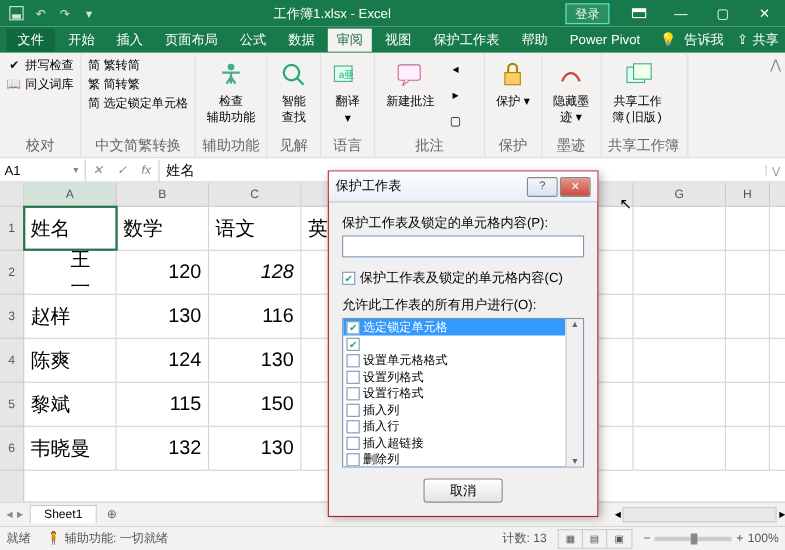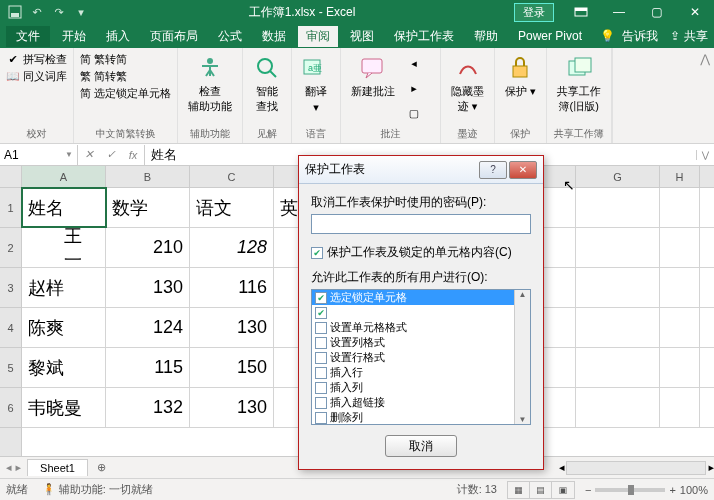--- a/index.html
+++ b/index.html
@@ -16,21 +16,21 @@
 .menubar { height: 24px; background: #187a4b; display: flex; align-items: center; padding: 0 6px; gap: 4px; color: #fff; font-size: 12px; }
 .menubar .file { background: #106a3f; padding: 2px 10px; }
 .menubar .tab { padding: 2px 8px; }
 .menubar .active { background: #f3f2f1; color: #217346; }
 .menubar .spacer { flex: 1; }
 .bulb { color: #ffd54f; margin-right: 4px; }
 .share { display: flex; align-items: center; gap: 4px; }
 
 .ribbon { height: 96px; background: #f3f2f1; border-bottom: 1px solid #d4d4d4; display: flex; }
 .group { border-right: 1px solid #e1e1e1; padding: 4px 6px 2px; display: flex; flex-direction: column; justify-content: space-between; }
-.group-label { text-align: center; font-size: 10px; color: #666; padding-top: 2px; }
+.group-label { text-align: center; font-size: 13px; color: #666; padding-top: 2px; }
 .group-body { display: flex; gap: 8px; flex: 1; }
 .col { display: flex; flex-direction: column; gap: 2px; font-size: 11px; }
 .row { display: flex; align-items: center; gap: 3px; white-space: nowrap; }
 .bigbtn { display: flex; flex-direction: column; align-items: center; gap: 2px; font-size: 11px; padding: 2px 4px; }
 .bigicon { width: 28px; height: 28px; display: flex; align-items: center; justify-content: center; }
 .smicon { width: 14px; height: 14px; display: inline-flex; align-items: center; justify-content: center; }
 
 .formula-bar { height: 22px; border-bottom: 1px solid #ccc; display: flex; align-items: center; background: #fff; }
 .namebox { width: 78px; height: 20px; border-right: 1px solid #ccc; padding: 0 4px; display: flex; align-items: center; justify-content: space-between; font-size: 12px; }
 .fb-btns { display: flex; border-right: 1px solid #ccc; }
@@ -231,54 +231,54 @@
         <span class="smicon">▸</span>
         <span class="smicon">▢</span>
       </div>
     </div>
     <div class="group-label">批注</div>
   </div>
   <div class="group">
     <div class="group-body">
         <div class="bigbtn">
       <div class="bigicon">
-            <svg width="24" height="24">
-              <path d="M4 18c4-10 12-10 16 0" fill="none" stroke="#c44" stroke-width="2"></path>
-            </svg>
-          </div>
-      <span style="white-space:pre-line;text-align:center;">隐藏墨
-迹 ▾</span>
-    </div>
-      </div>
-    <div class="group-label">墨迹</div>
-  </div>
-  <div class="group">
-    <div class="group-body">
-        <div class="bigbtn">
-      <div class="bigicon">
             <svg width="22" height="24">
               <rect x="4" y="10" width="14" height="11" fill="#fc6" stroke="#a80"></rect>
               <path d="M7 10V6a4 4 0 018 0v4" fill="none" stroke="#a80" stroke-width="2"></path>
             </svg>
           </div>
       <span><span>保护</span> ▾</span>
     </div>
       </div>
     <div class="group-label">保护</div>
   </div>
   <div class="group">
     <div class="group-body">
         <div class="bigbtn">
       <div class="bigicon">
+            <svg width="24" height="24">
+              <path d="M4 18c4-10 12-10 16 0" fill="none" stroke="#c44" stroke-width="2"></path>
+            </svg>
+          </div>
+      <span style="white-space:pre-line;text-align:center;">隐藏墨
+迹 ▾</span>
+    </div>
+      </div>
+    <div class="group-label">墨迹</div>
+  </div>
+  <div class="group">
+    <div class="group-body">
+        <div class="bigbtn">
+      <div class="bigicon">
             <svg width="26" height="22">
               <rect x="3" y="4" width="16" height="14" fill="#dfe" stroke="#4a8"></rect>
               <rect x="9" y="1" width="16" height="14" fill="#efe" stroke="#4a8"></rect>
             </svg>
           </div>
-      <span style="white-space:pre-line;text-align:center;">共享工作
+      <span style="white-space:pre-line;text-align:center;font-family:Liberation Mono, monospace;">共享工作
 簿(旧版)</span>
     </div>
       </div>
     <div class="group-label">共享工作簿</div>
   </div>
   <div style="flex:1;border-left:1px solid #e1e1e1;display:flex;align-items:flex-start;justify-content:flex-end;padding:4px;">
       <span style="color:#888;">⋀</span>
     </div>
 </div>
 
@@ -321,21 +321,21 @@
           <div class="cell txt active-cell" style="width: 84px;">姓名</div>
           <div class="cell txt" style="width: 84px;">数学</div>
           <div class="cell txt" style="width: 84px;">语文</div>
           <div class="cell txt" style="width: 40px;">英</div>
           <div class="cell txt" style="width: 262px;"></div>
           <div class="cell txt" style="width: 84px;"></div>
           <div class="cell txt" style="width: 40px;"></div>
         </div>
         <div class="grow">
           <div class="cell txt" style="width: 84px; padding-left: 42px;">王一</div>
-          <div class="cell num" style="width: 84px;">210</div>
+          <div class="cell num" style="width: 84px;">120</div>
           <div class="cell num" style="width: 84px; font-style: italic;">128</div>
           <div class="cell num" style="width: 40px;"></div>
           <div class="cell num" style="width: 262px;"></div>
           <div class="cell num" style="width: 84px;"></div>
           <div class="cell num" style="width: 40px;"></div>
         </div>
         <div class="grow">
           <div class="cell txt" style="width: 84px;">赵样</div>
           <div class="cell num" style="width: 84px;">130</div>
           <div class="cell num" style="width: 84px;">116</div>
@@ -377,21 +377,21 @@
 
 <div class="dialog">
   <div class="dlg-title">
     <span>保护工作表</span>
     <div class="dlg-winbtns">
       <div class="dlg-help">?</div>
       <div class="dlg-close">✕</div>
     </div>
   </div>
   <div class="dlg-body">
-    <label>取消工作表保护时使用的密码(P):</label>
+    <label>保护工作表及锁定的单元格内容(P):</label>
     <input class="dlg-input" type="password" style="">
     <div class="chk">
       <span class="chkbox">✔</span>
       <span>保护工作表及锁定的单元格内容(C)</span>
     </div>
     <label>允许此工作表的所有用户进行(O):</label>
     <div class="list">
       <div class="list-items" id="perm-list">
           <div class="li sel">
             <span class="chkbox">✔</span>
@@ -407,25 +407,25 @@
           <div class="li">
             <span class="chkbox"></span>
             <span>设置列格式</span>
           </div>
           <div class="li">
             <span class="chkbox"></span>
             <span>设置行格式</span>
           </div>
           <div class="li">
             <span class="chkbox"></span>
+            <span>插入列</span>
+          </div>
+          <div class="li">
+            <span class="chkbox"></span>
             <span>插入行</span>
-          </div>
-          <div class="li">
-            <span class="chkbox"></span>
-            <span>插入列</span>
           </div>
           <div class="li">
             <span class="chkbox"></span>
             <span>插入超链接</span>
           </div>
           <div class="li">
             <span class="chkbox"></span>
             <span>删除列</span>
           </div>
         </div>

